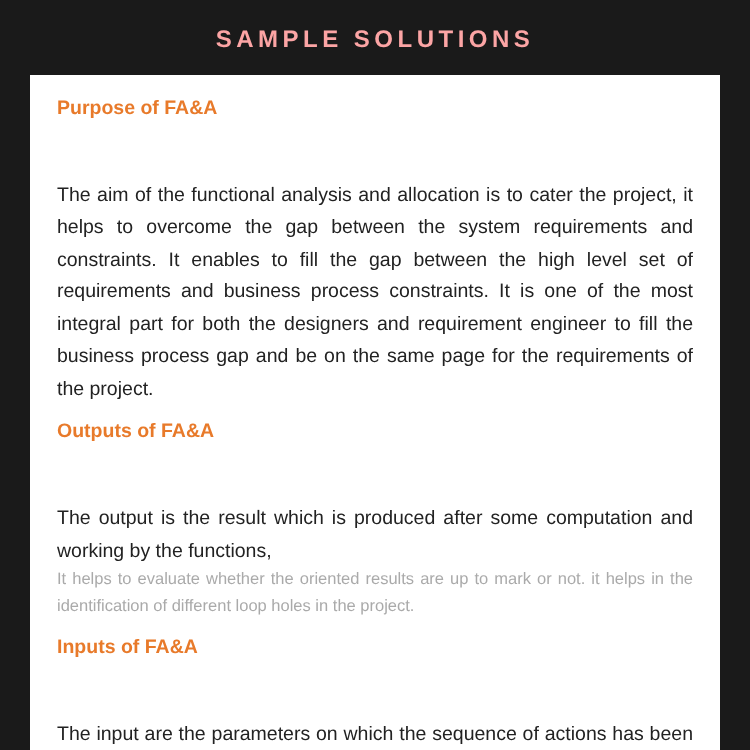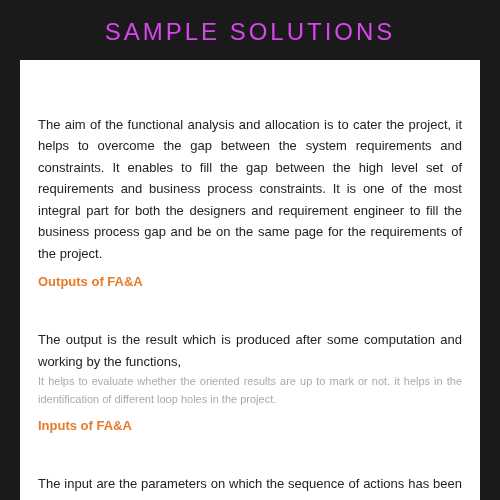--- a/index.html
+++ b/index.html
@@ -16,23 +16,23 @@
     }
 
     .header {
       width: 100%;
       background-color: #1a1a1a;
       text-align: center;
       padding: 18px 10px 14px 10px;
     }
 
     .header-title {
-      color: #d946ef;
-      font-size: 24px;
-      font-weight: 400;
+      color: #fca5a5;
+      font-size: 16px;
+      font-weight: 700;
       letter-spacing: 3px;
       text-transform: uppercase;
       font-family: 'Arial Black', Arial, sans-serif;
     }
 
     .content-card {
       background-color: #ffffff;
       width: 460px;
       margin: 0 auto;
       padding: 14px 18px 14px 18px;
@@ -111,20 +111,21 @@
 </head>
 <body>
 
 <div class="header">
   <span class="header-title">SAMPLE SOLUTIONS</span>
 </div>
 
 <div class="content-card">
 
   <div class="section">
+    <div class="section-title">Purpose of FA&amp;A</div>
     <div class="section-body">The aim of the functional analysis and allocation is to cater the project, it helps to overcome the gap between the system requirements and constraints. It enables to fill the gap between the high level set of requirements and business process constraints. It is one of the most integral part for both the designers and requirement engineer to fill the business process gap and be on the same page for the requirements of the project.</div>
   </div>
 
   <div class="section">
     <div class="section-title">Outputs of FA&amp;A</div>
     <div class="section-body">The output is the result which is produced after some computation and working by the functions,</div>
     <div class="section-body-faded">It helps to evaluate whether the oriented results are up to mark or not. it helps in the identification of different loop holes in the project.</div>
   </div>
 
   <div class="section">

